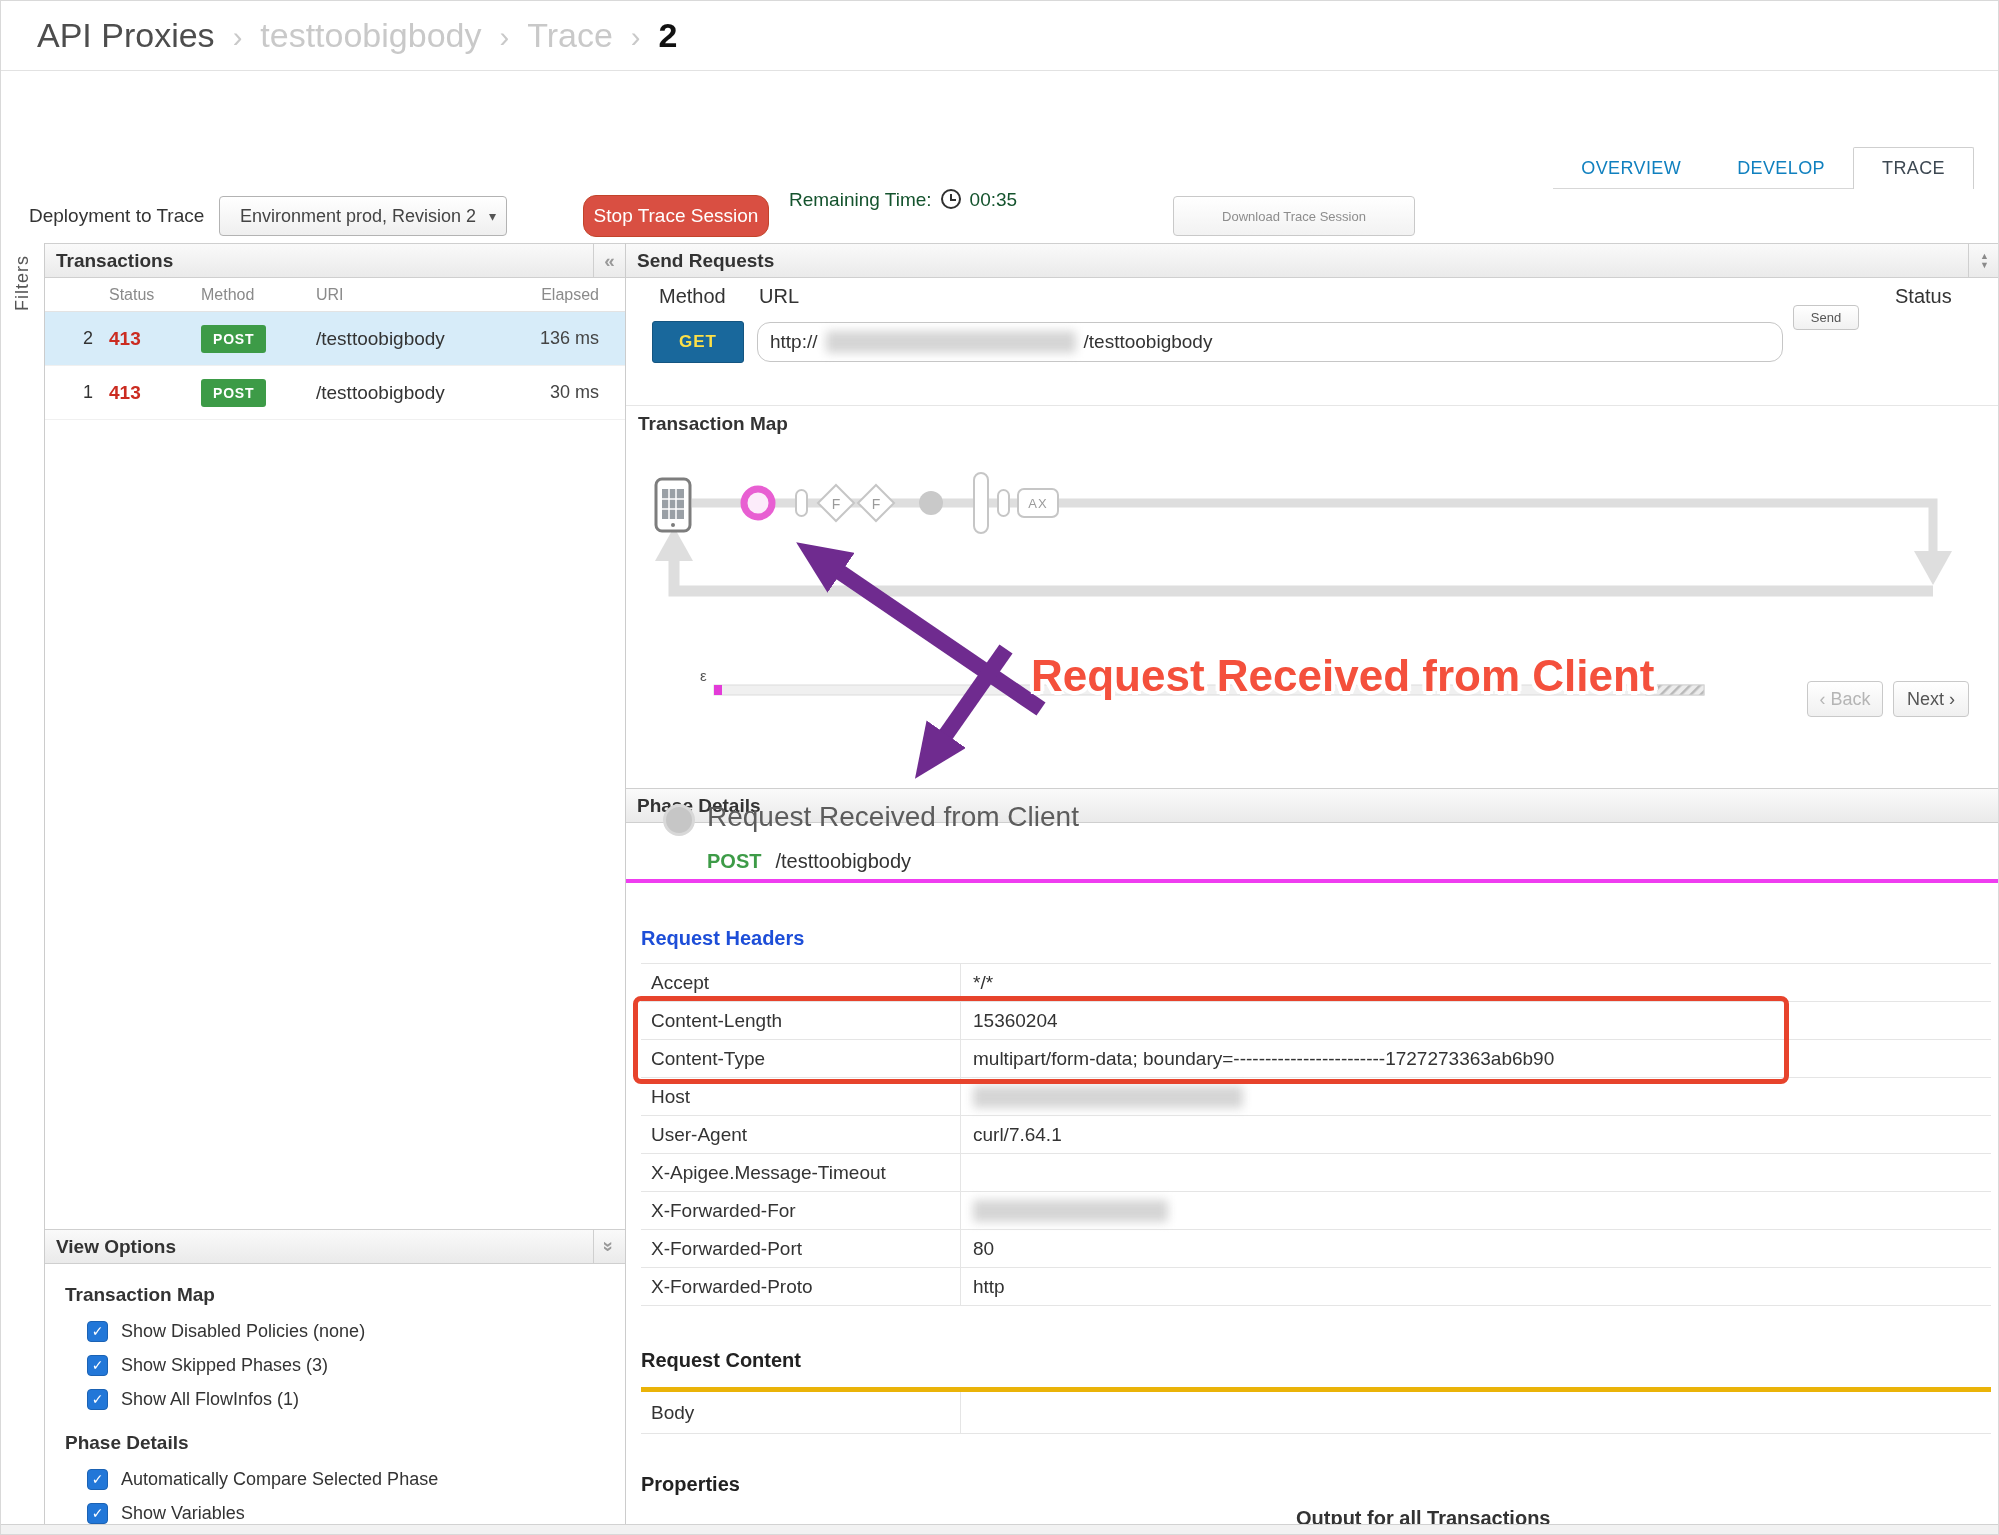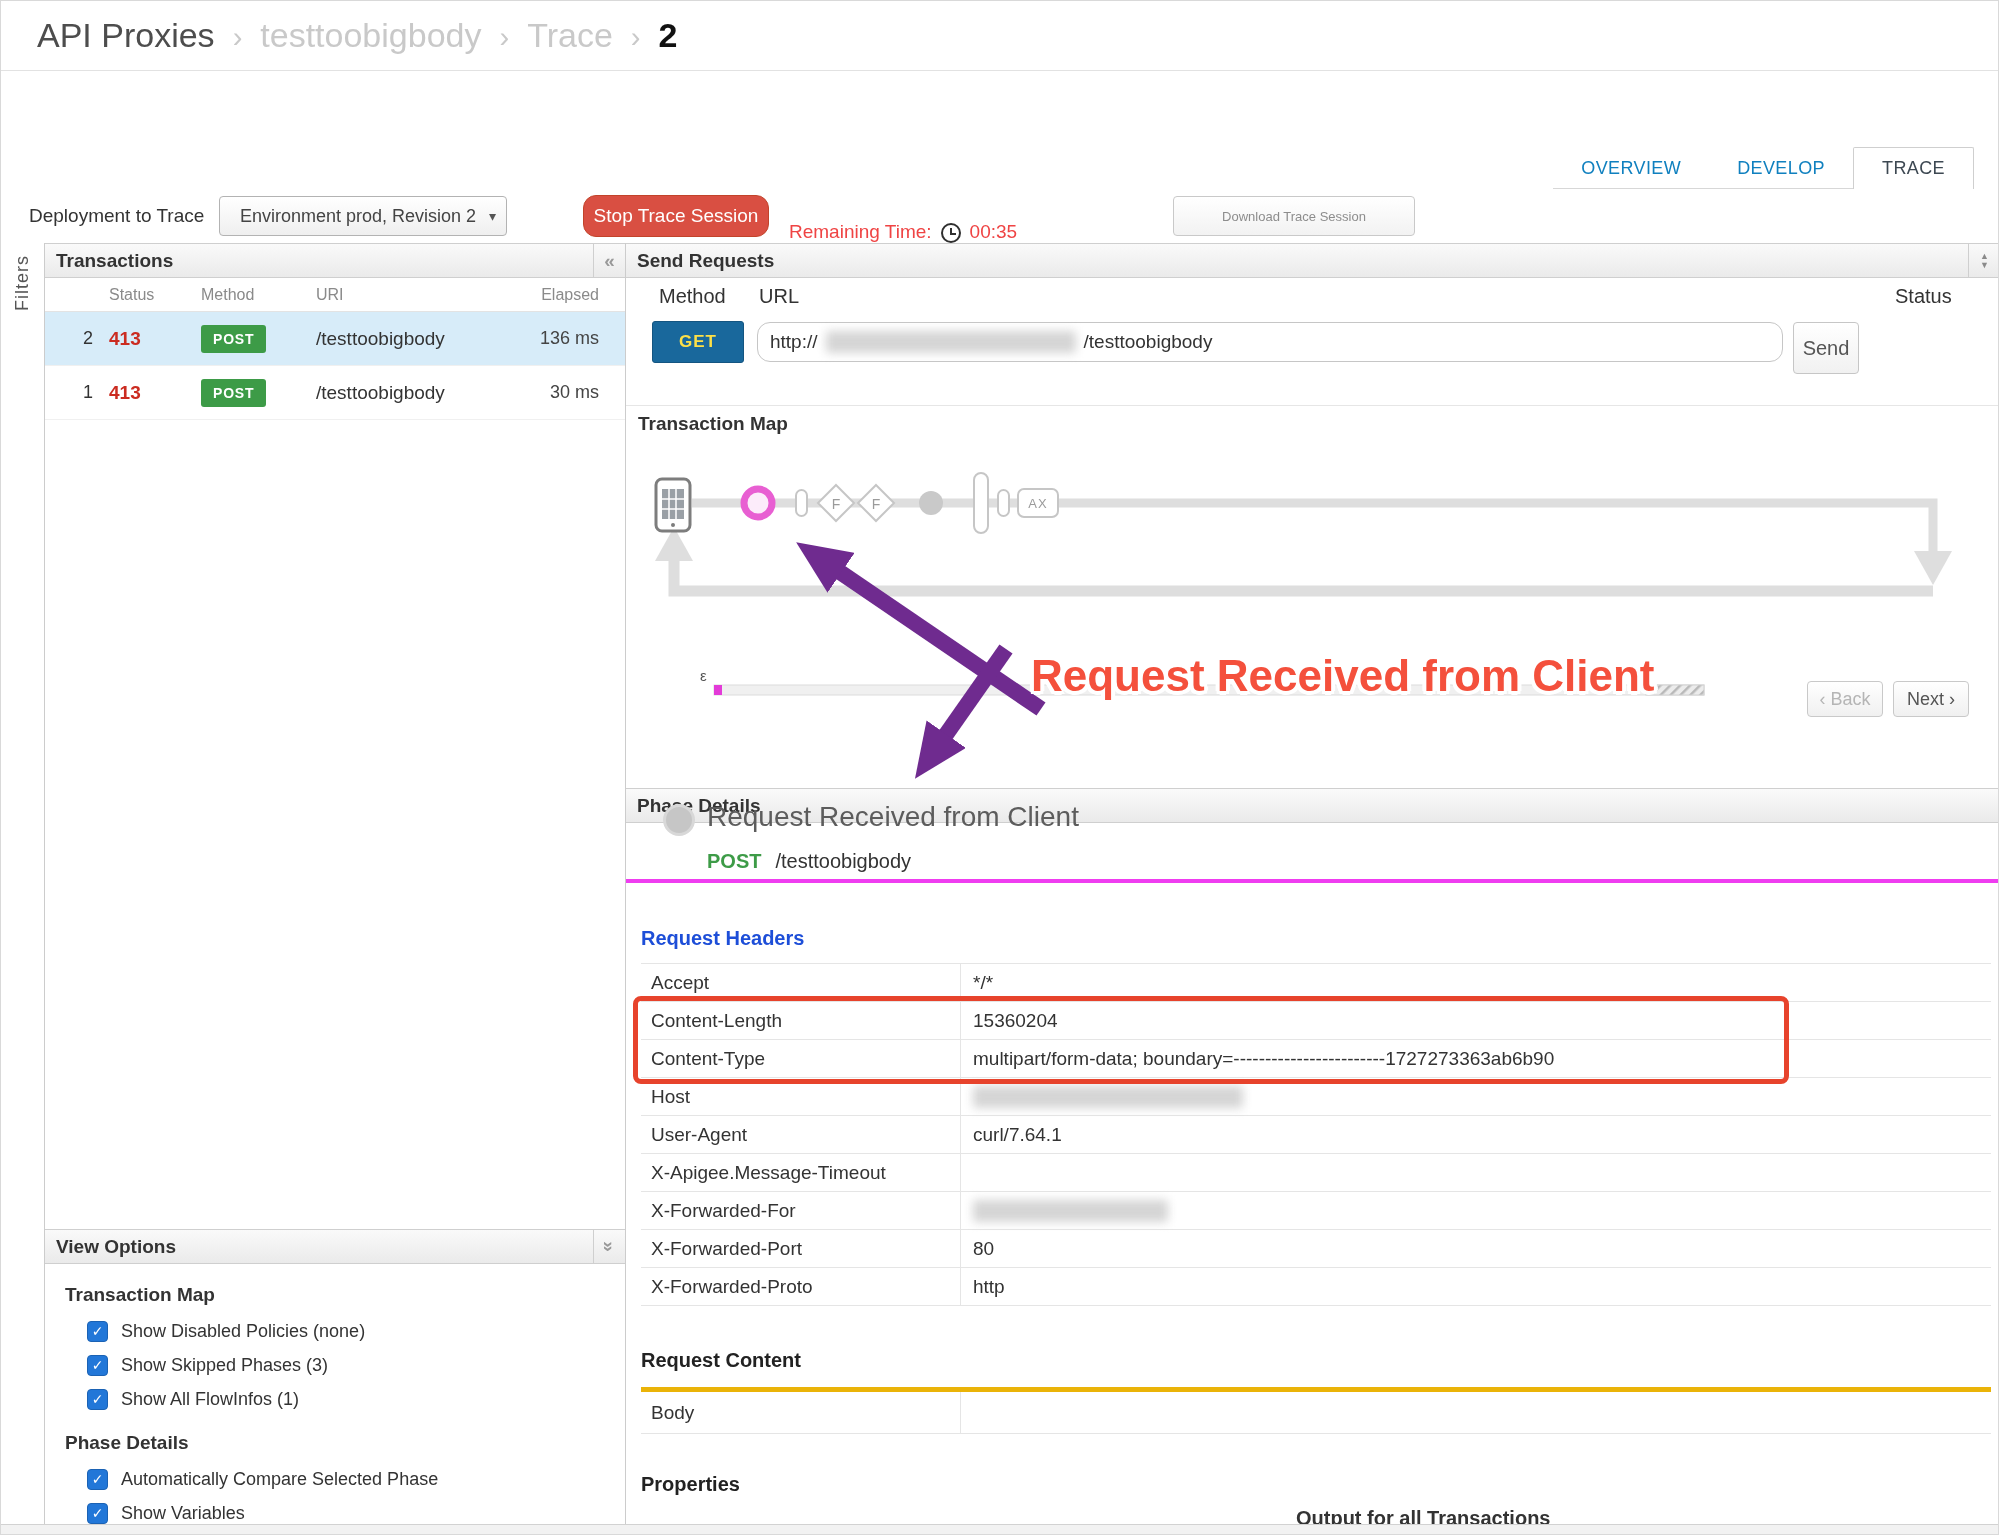--- a/index.html
+++ b/index.html
@@ -19,21 +19,21 @@
   .tabbar{right:24px;top:146px;height:42px;display:flex;align-items:flex-end;border-bottom:1px solid #d7d7d7}
   .tab{padding:0 28px;line-height:40px;font-size:18px;color:#1080bf;letter-spacing:.4px;cursor:pointer}
   .tab.active{border:1px solid #cfcfcf;border-bottom:0;background:#fff;color:#3d4852;margin-bottom:-1px;line-height:41px;border-radius:2px 2px 0 0}
 
   
   .toolbar{left:0;top:188px;width:100%;height:54px;background:#fff}
   .tb-label{left:28px;top:0;line-height:54px;font-size:19px;color:#333}
   .env-select{left:218px;top:7px;width:288px;height:40px;border:1px solid #b3b3b3;border-radius:4px;background:linear-gradient(#fff,#efefef);font-size:18px;color:#444;display:flex;align-items:center;padding:0 34px 0 20px;cursor:pointer;white-space:nowrap}
   .env-caret{position:absolute;right:10px;color:#555;font-size:14px}
   .stop-btn{left:582px;top:6px;width:186px;height:42px;background:#d94f42;border:1px solid #c2432a;border-radius:13px;color:#fff;font-size:19px;display:flex;align-items:center;justify-content:center;cursor:pointer}
-  .remaining{left:788px;top:0;height:54px;display:flex;align-items:flex-end;gap:9px;font-size:19px;color:#ef4444}
+  .remaining{left:788px;top:0;height:54px;display:flex;align-items:flex-start;gap:9px;font-size:19px;color:#14532d}
   .clock{width:20px;height:20px;border:2px solid #2f2f2f;border-radius:50%;position:relative;display:inline-block}
   .clock::before{content:"";position:absolute;left:7px;top:3px;width:2px;height:7px;background:#2f2f2f}
   .clock::after{content:"";position:absolute;left:7px;top:8px;width:6px;height:2px;background:#2f2f2f}
   .download-btn{left:1172px;top:7px;width:242px;height:40px;border:1px solid #c9c9c9;border-radius:4px;background:linear-gradient(#fff,#f2f2f2);color:#8d8d8d;font-size:13px;display:flex;align-items:center;justify-content:center;cursor:pointer}
 
   
   .filters-strip{left:0;top:242px;width:44px;height:1281px;background:#fff;border-right:1px solid #ccc}
   .filters-text{position:absolute;top:12px;left:11px;writing-mode:vertical-rl;transform:rotate(180deg);font-size:18px;color:#555;letter-spacing:1px}
 
   
@@ -71,21 +71,21 @@
   .sr-header{left:625px;top:242px;width:1374px}
   .lab-method{left:658px;top:284px;font-size:20px;color:#333}
   .lab-url{left:758px;top:284px;font-size:20px;color:#333}
   .lab-status{left:1894px;top:284px;font-size:20px;color:#333}
   .get-btn{left:651px;top:320px;width:92px;height:42px;background:#19689c;border:1px solid #145581;border-radius:3px;color:#fde047;font-weight:bold;font-size:17px;letter-spacing:1px;display:flex;align-items:center;justify-content:center;cursor:pointer}
   .url-input{left:756px;top:321px;width:1026px;height:40px;border:1px solid #c6c6c6;border-radius:13px;background:#fff;display:flex;align-items:center;padding-left:12px;font-size:19px;color:#333;cursor:text}
   .redact{display:inline-block;height:22px;background:#d5d5d5;border-radius:2px;filter:blur(5px)}
   .redact.url{width:250px;margin:0 8px}
   .redact.host{width:270px}
   .redact.xff{width:195px}
-  .send-btn{left:1792px;top:321px;width:66px;height:52px;border:1px solid #c6c6c6;border-radius:4px;background:linear-gradient(#fff,#f1f1f1);color:#555;font-size:20px;display:flex;align-items:center;justify-content:center;cursor:pointer}
+  .send-btn{left:1792px;top:304px;width:66px;height:25px;border:1px solid #c6c6c6;border-radius:4px;background:linear-gradient(#fff,#f1f1f1);color:#555;font-size:13px;display:flex;align-items:center;justify-content:center;cursor:pointer}
 
   
   .map-divider{left:625px;top:404px;width:1374px;height:1px;background:#e6e6e6}
   .map-title{left:637px;top:412px;font-size:19px;font-weight:bold;color:#333}
   .map-svg{left:625px;top:440px;width:1374px;height:300px}
   .map-btn{border:1px solid #c9c9c9;border-radius:4px;background:linear-gradient(#fff,#f0f0f0);font-size:18px;display:flex;align-items:center;justify-content:center;cursor:pointer}
   .back-btn{left:1806px;top:680px;width:76px;height:36px;color:#b5b5b5}
   .next-btn{left:1892px;top:680px;width:76px;height:36px;color:#555}
   .arrows-svg{left:625px;top:440px;width:1374px;height:360px;pointer-events:none;z-index:6}
   .annotation{left:1030px;top:650px;font-size:44px;font-weight:bold;color:#f4503c;z-index:7;white-space:nowrap;

